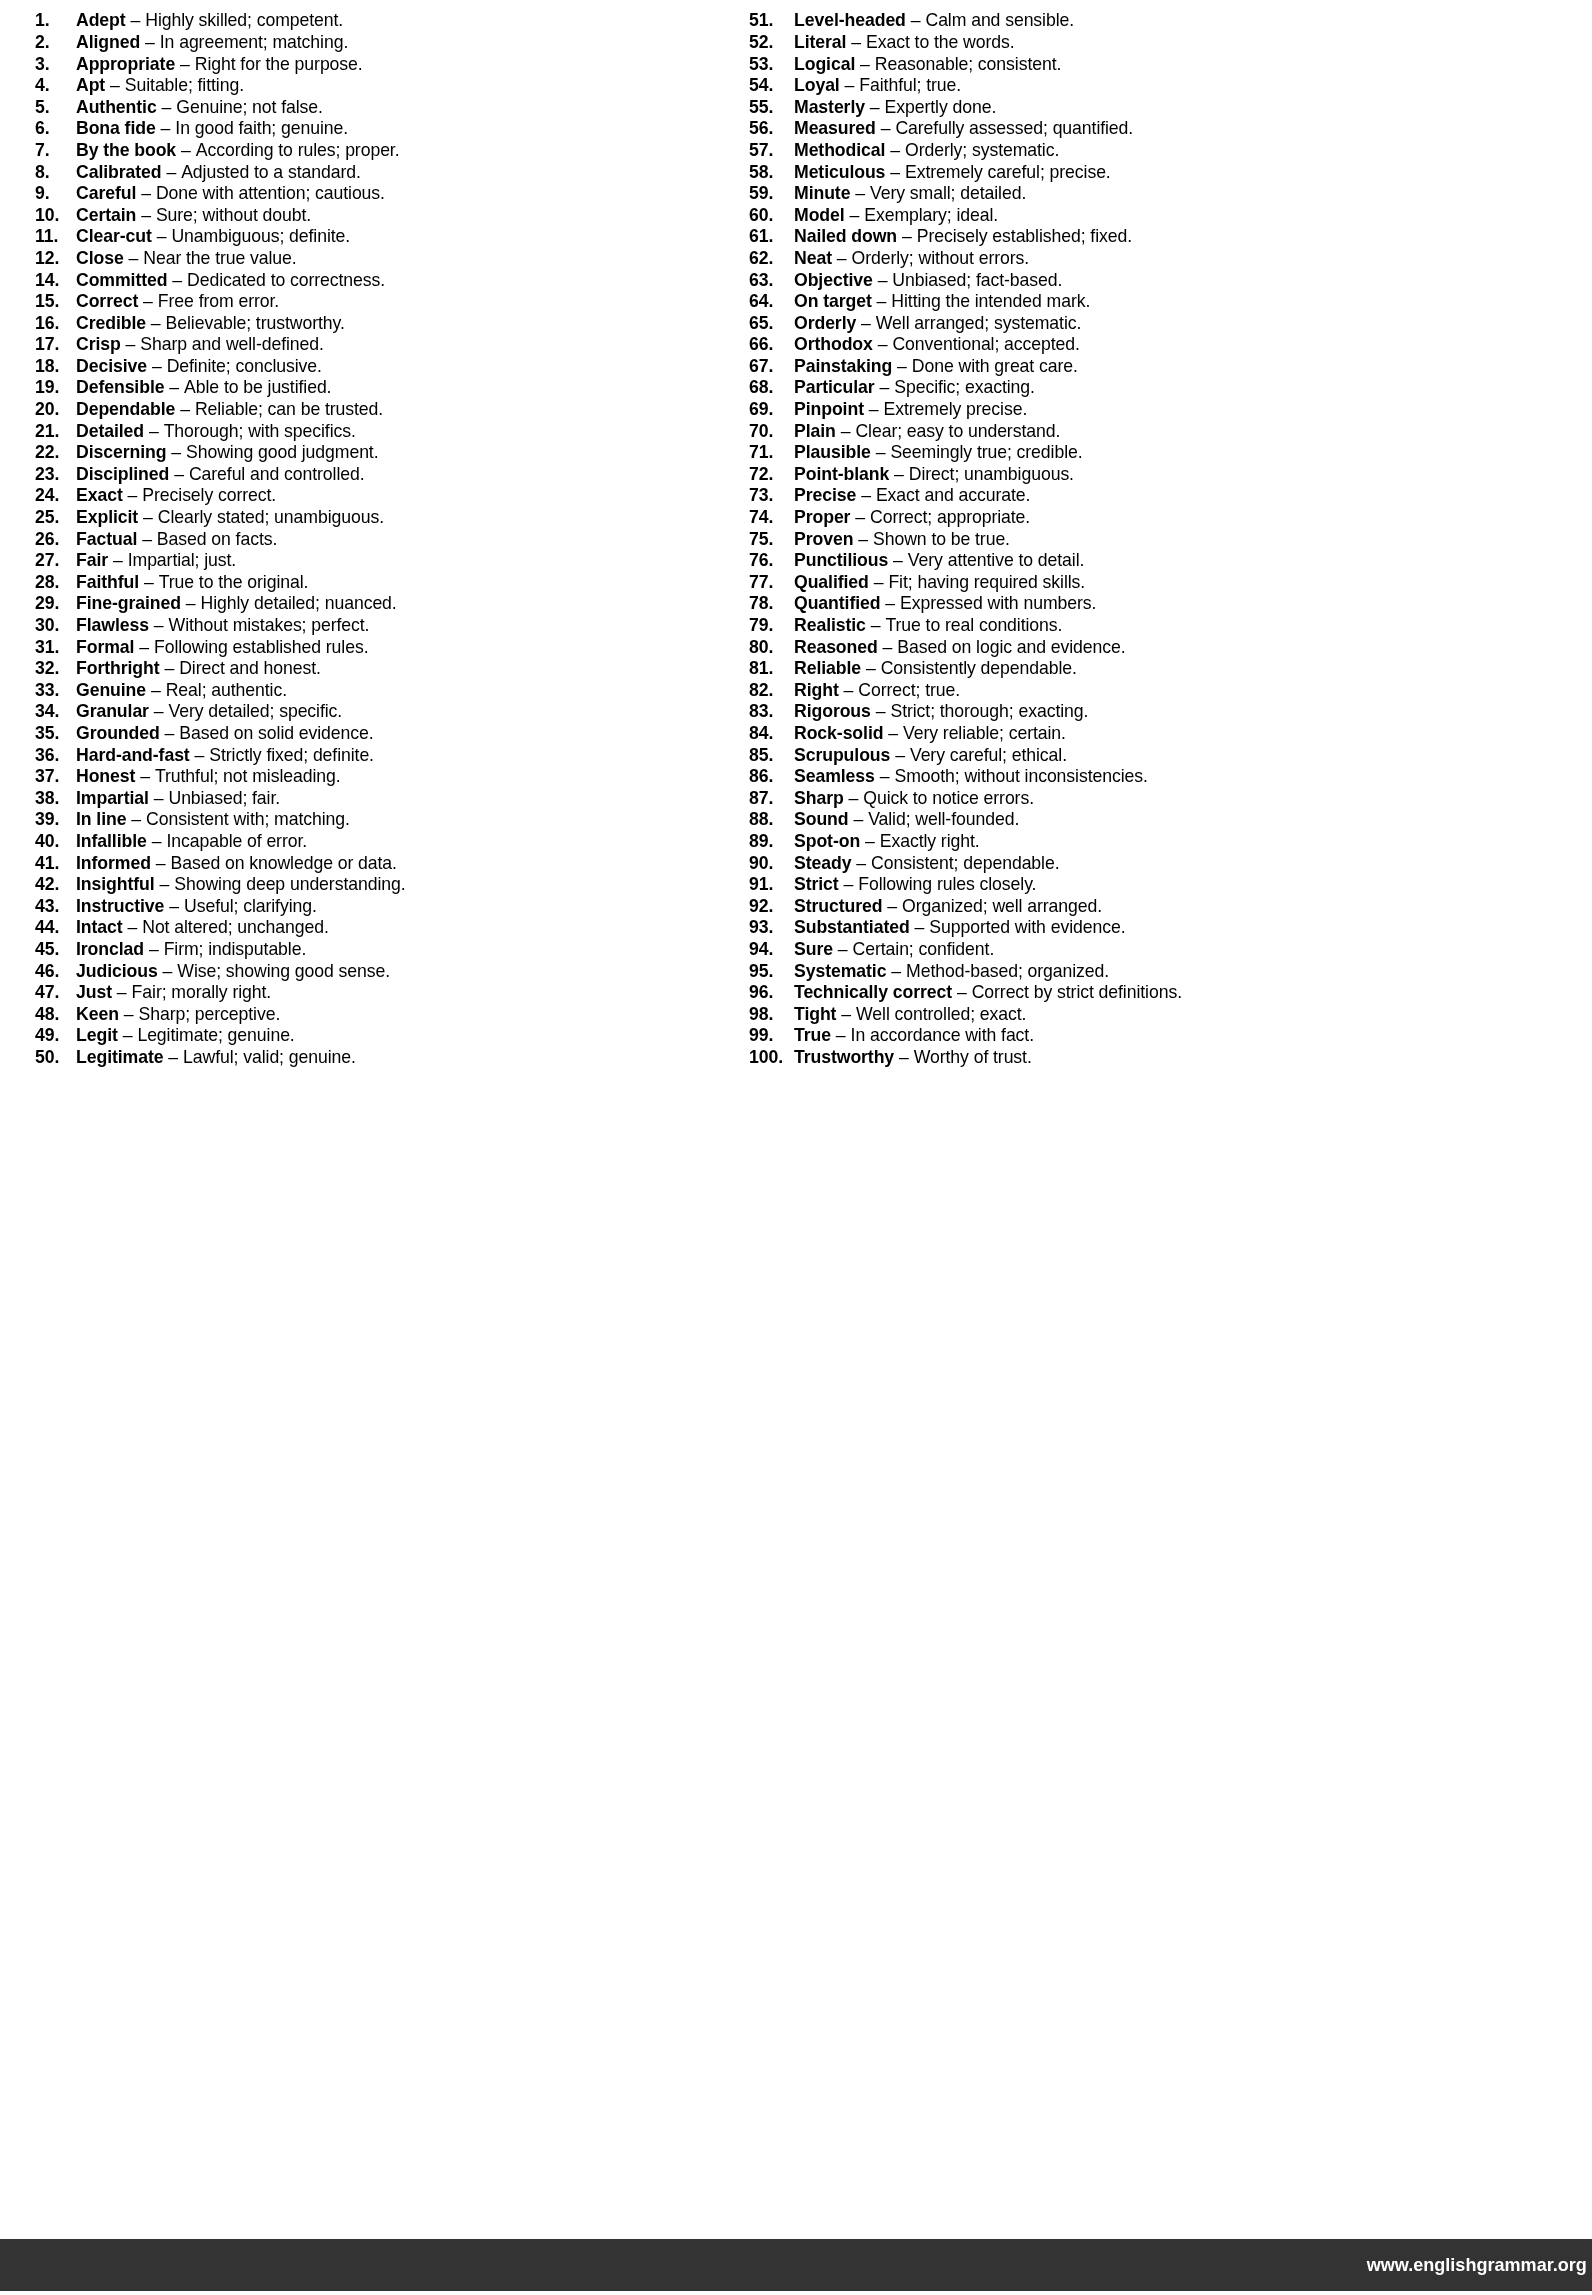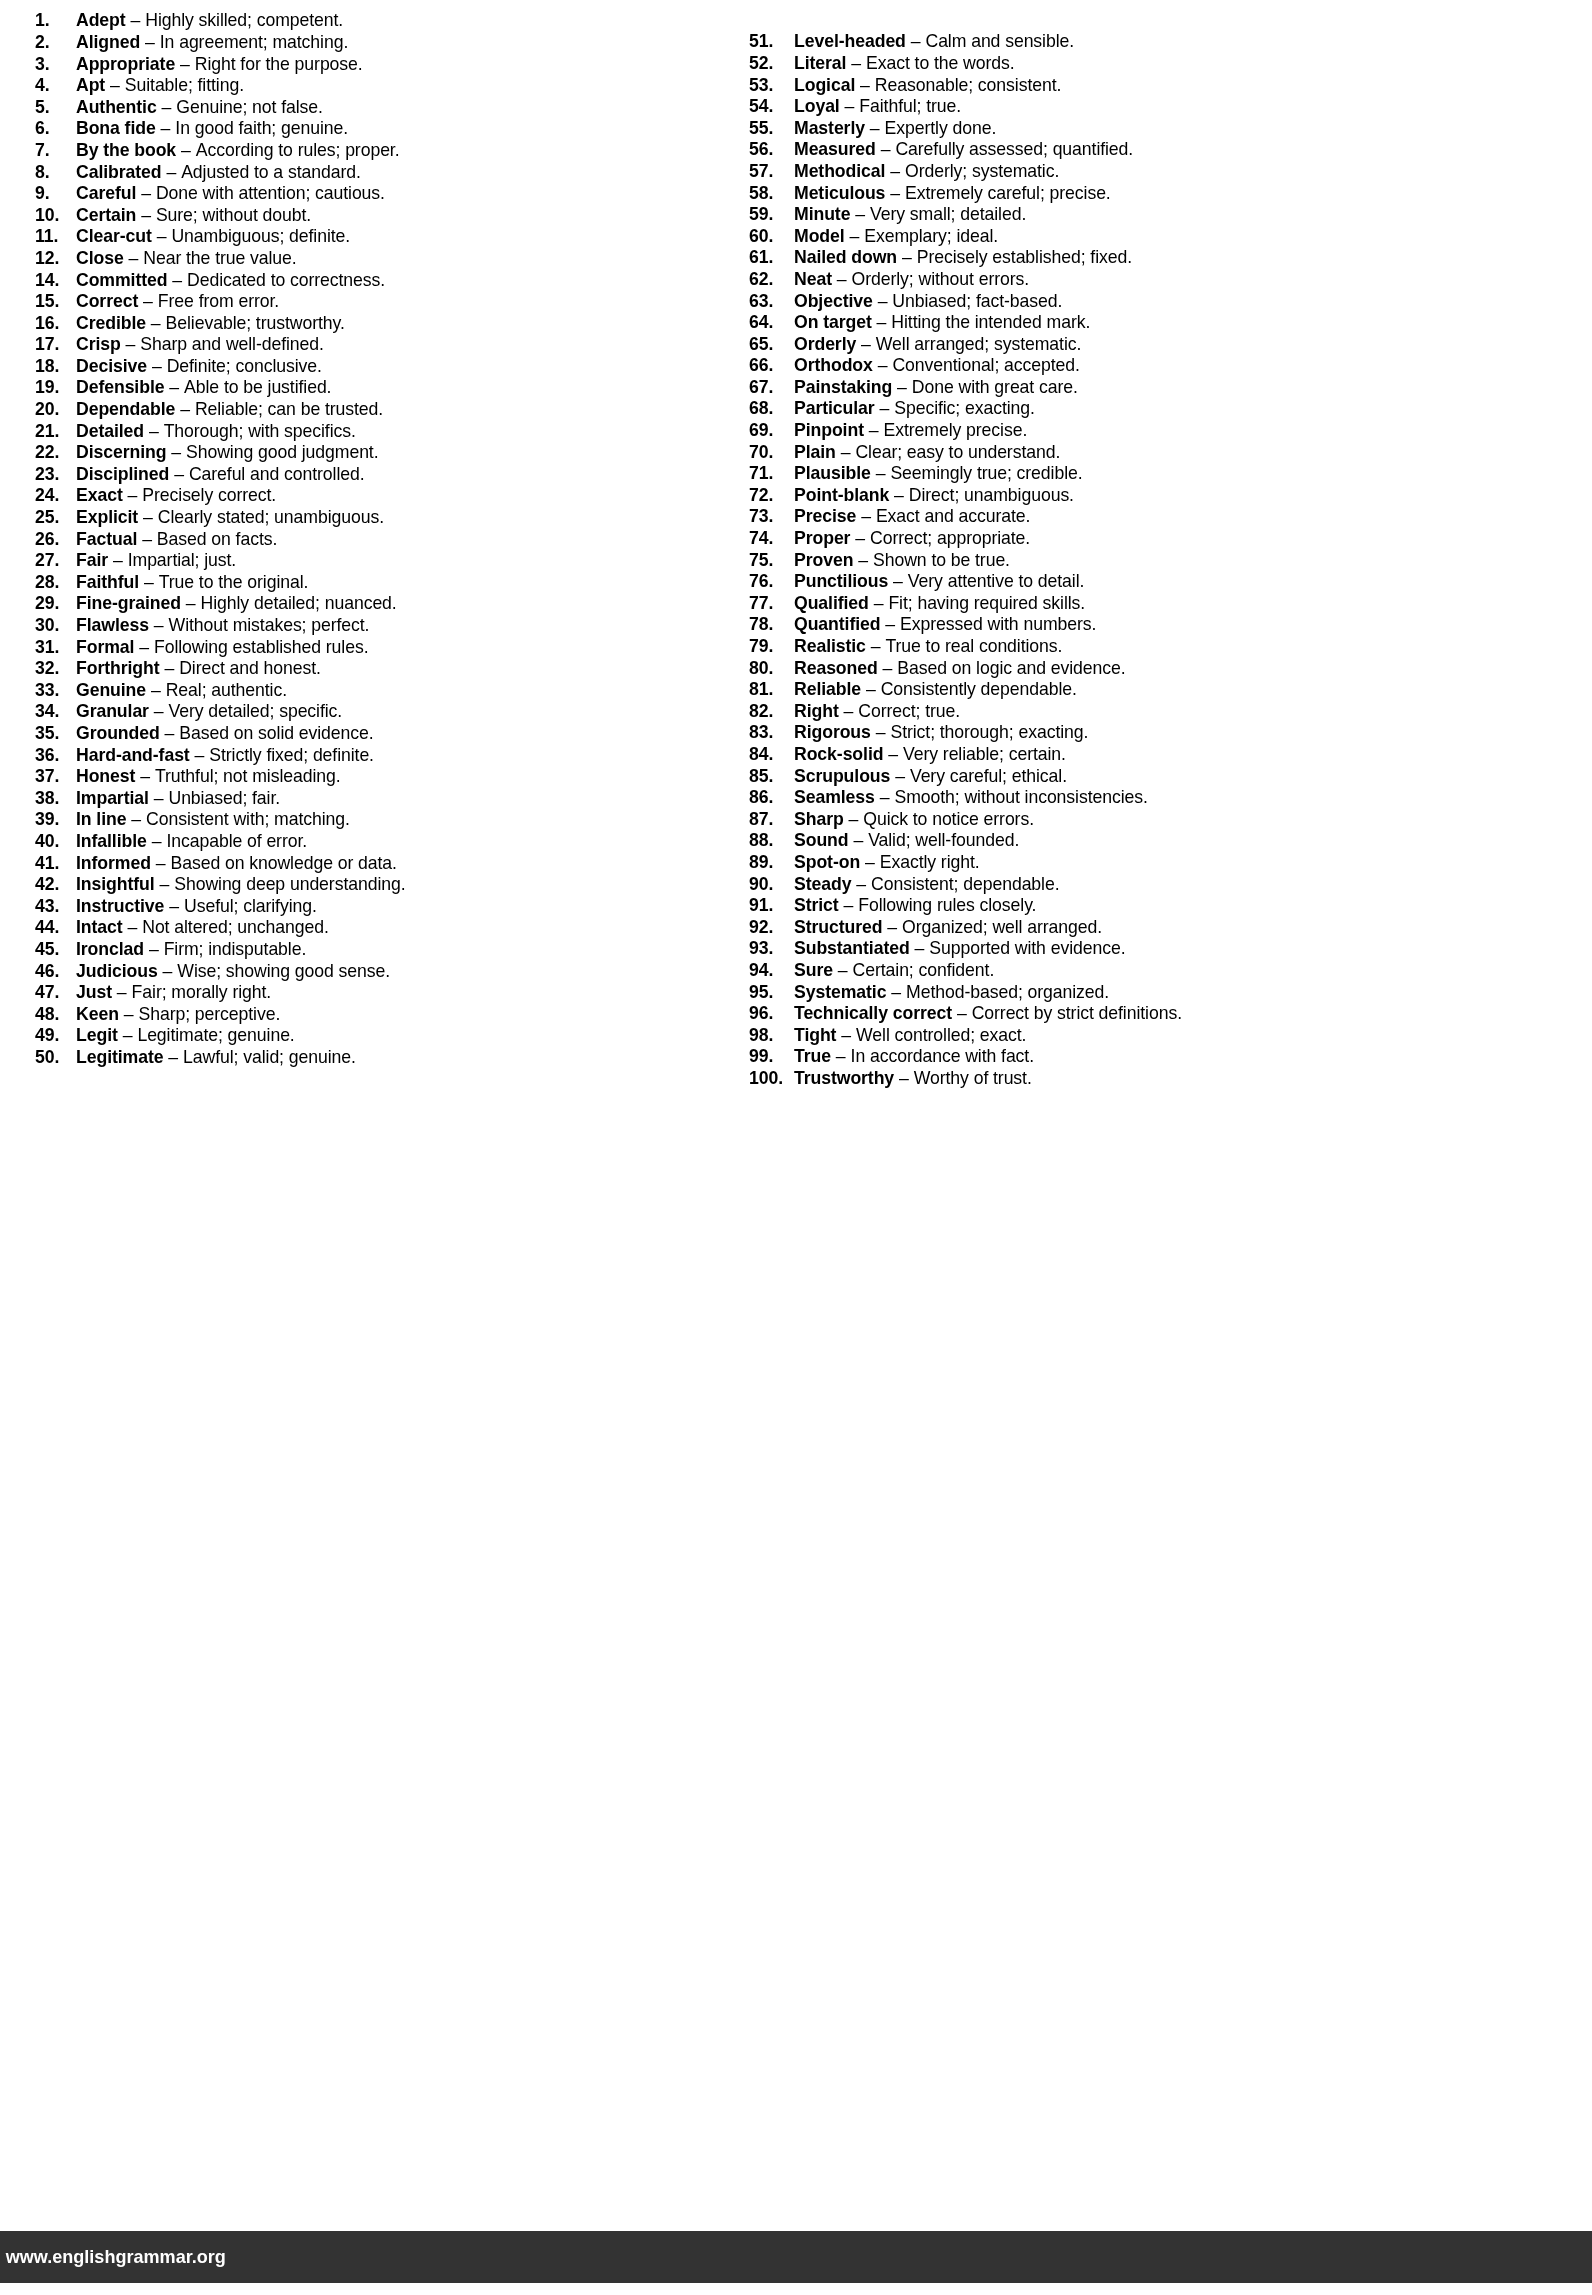--- a/index.html
+++ b/index.html
@@ -30,21 +30,21 @@
     width: 1593px;
     display: flex;
     flex-direction: row;
     align-items: flex-start;
   }
 
   .column {
     position: relative;
   }
   .column.left  { width: 740px; padding-left: 35px; box-sizing: border-box; }
-  .column.right { width: 853px; padding-left: 8.7px; box-sizing: border-box; margin-top: 21px; }
+  .column.right { width: 853px; padding-left: 8.7px; box-sizing: border-box; }
 
   .list {
     list-style: none;
     margin: 0;
     padding: 0;
   }
 
   .item {
     display: flex;
     flex-direction: row;
@@ -84,27 +84,27 @@
     letter-spacing: 0px;
   }
   .def {
     font-weight: normal;
     letter-spacing: -0.1px;
   }
 
   #footer {
     position: absolute;
     left: 0;
-    bottom: 12px;
+    bottom: 4px;
     width: 1593px;
     height: 52px;
     background: #333333;
     display: flex;
     align-items: center;
-    justify-content: flex-start;
+    justify-content: flex-end;
   }
   #footer .url {
     color: #ffffff;
     font-size: 19px;
     font-weight: bold;
     letter-spacing: 0px;
     font-stretch: condensed;
     transform: scaleX(0.95);
   }
 </style>

